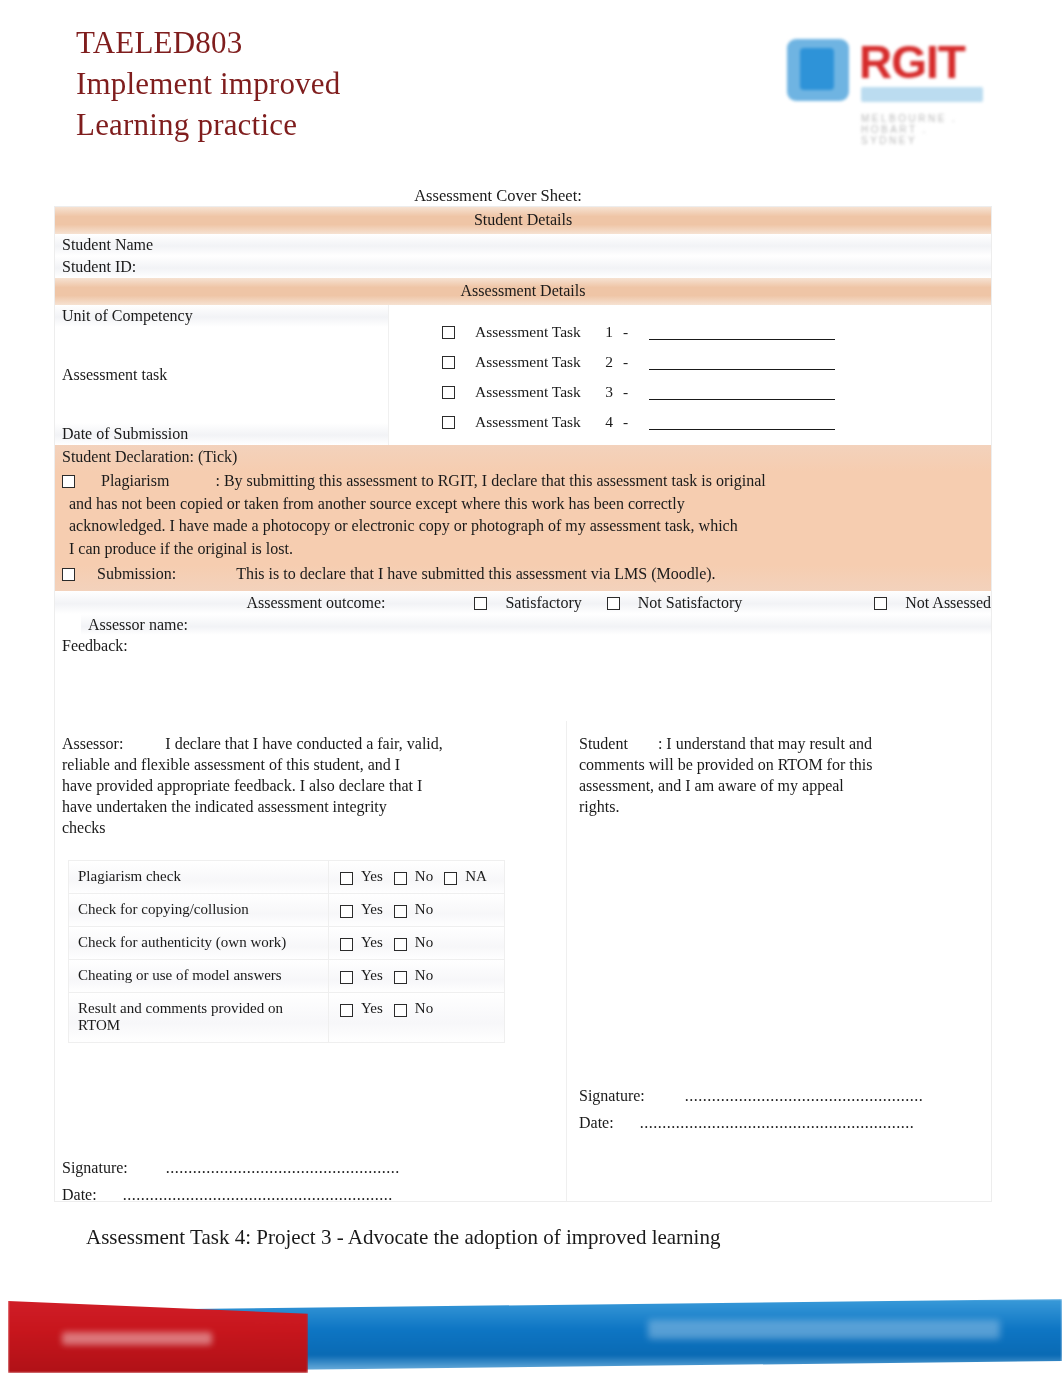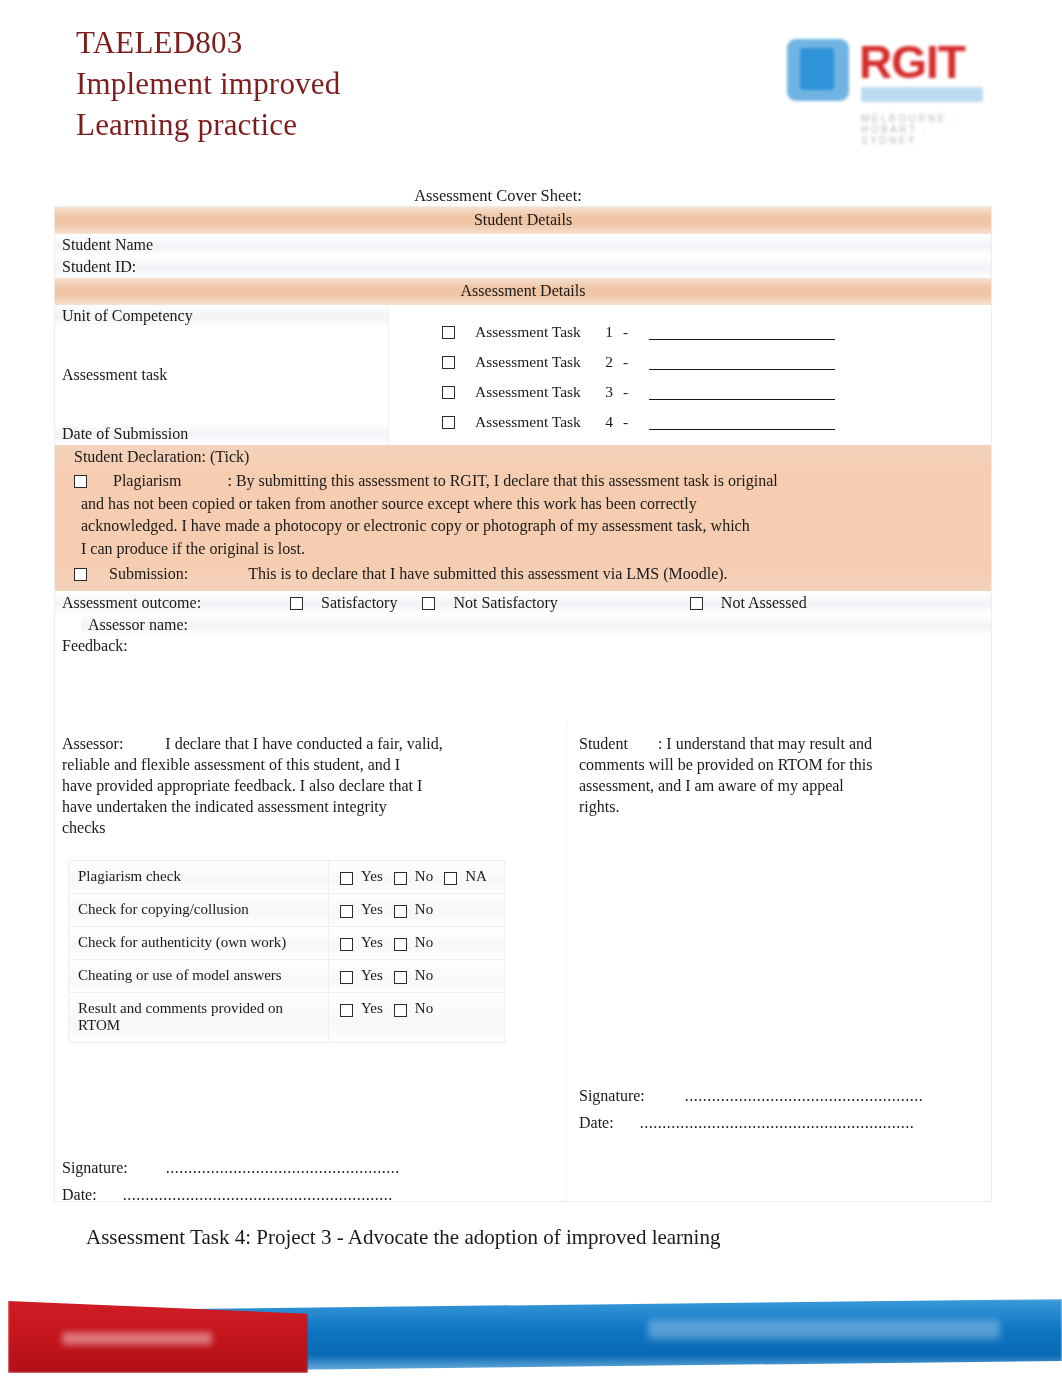--- a/index.html
+++ b/index.html
@@ -79,34 +79,34 @@
   .task-row .lbl{margin-left:20px;width:120px;}
   .task-row .num{width:28px;text-align:center;}
   .task-row .dash{width:26px;}
   .task-row .blank{
     width:186px;border-bottom:1.3px solid #1a1a1a;height:15px;
   }
 
   
   .decl{
     background:linear-gradient(180deg,#f3d2bc 0%,#f6cdb0 18%,#f6cdb0 82%,#f3d2bc 100%);
-    padding:0 0 8px 12px;
+    padding:0 0 8px 0;
   }
   .decl-head{font-size:16px;padding:3px 0 4px 7px;}
   .decl-p{font-size:16px;line-height:22.5px;padding:0 10px 0 7px;}
   .decl-p .cb{margin-right:26px;position:relative;top:-1px;}
   .decl-ind{padding-left:7px;}
   .sub-line{font-size:16px;padding:5px 0 0 7px;}
   .sub-line .cb{margin-right:22px;position:relative;top:-1px;}
   .sub-line .sp{display:inline-block;width:60px;}
 
   
   .outcome{
     background:linear-gradient(180deg,#ffffff 0%,#f2f3f6 55%,#ffffff 100%);
-    font-size:16px;padding:3px 0 2px 7px;display:flex;align-items:center;
+    font-size:16px;padding:3px 0 2px 7px;display:flex;align-items:center;justify-content:flex-end;
   }
   .outcome .o-lab{width:228px;}
   .outcome .cb{margin-right:18px;}
   .outcome .g1{margin-right:25px;}
   .outcome .g2{margin-right:132px;}
 
   .assessor-name{font-size:16px;padding:2px 0 1px 7px;
     background:linear-gradient(180deg,#ffffff 0%,#f2f3f6 60%,#ffffff 100%);margin-left:26px;}
   .feedback-lab{font-size:16px;padding:2px 0 0 7px;}
   .feedback-box{height:66px;background:#fff;}

